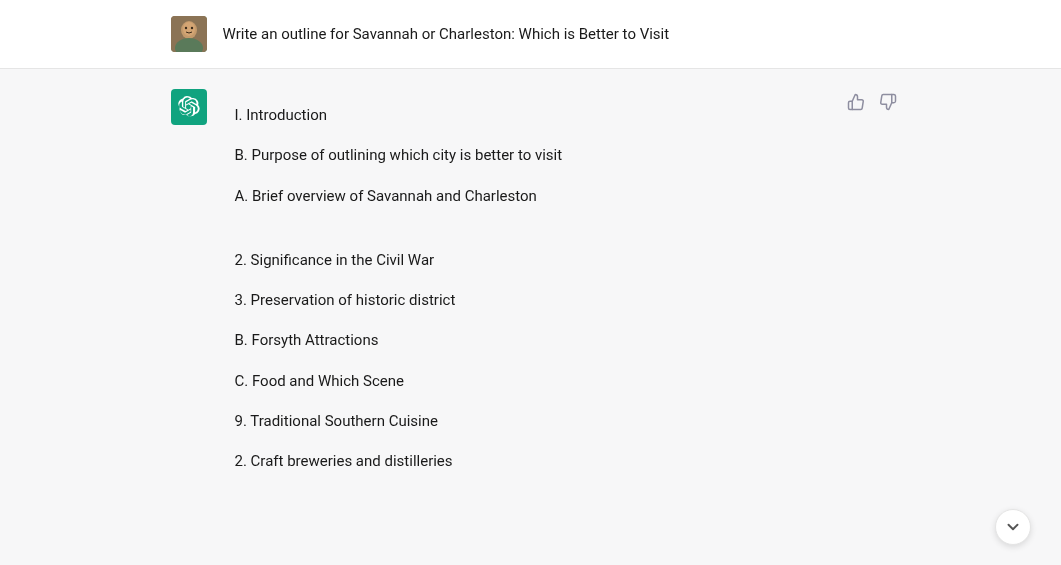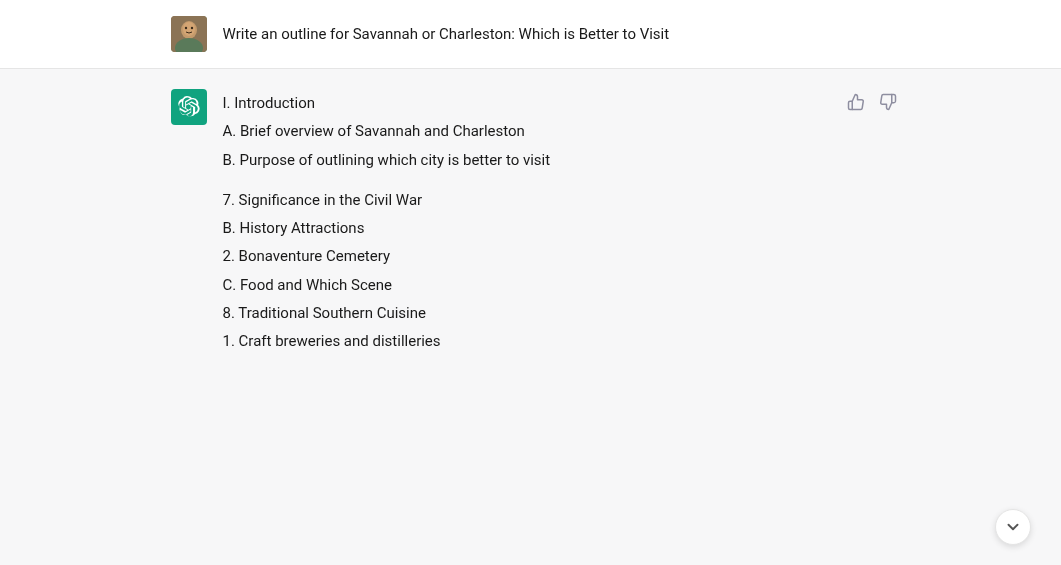--- a/index.html
+++ b/index.html
@@ -95,21 +95,21 @@
       flex: 1;
     }
 
     .outline-text {
       font-size: 15px;
       color: #1a1a1a;
       line-height: 1.75;
     }
 
     .outline-text p {
-      margin: 0;
+      margin: 12px;
       padding: 1px 0;
     }
 
     .spacer {
       height: 12px;
     }
 
     .feedback-buttons {
       position: absolute;
       right: 160px;
@@ -183,29 +183,29 @@
 
     <div class="chatgpt-icon">
       <svg viewBox="0 0 41 41" xmlns="http://www.w3.org/2000/svg">
         <path d="M37.532 16.87a9.963 9.963 0 0 0-.856-8.184 10.078 10.078 0 0 0-10.855-4.835 9.964 9.964 0 0 0-6.211-3.403 10.079 10.079 0 0 0-10.765 4.035 9.963 9.963 0 0 0-6.735 4.83 10.079 10.079 0 0 0 1.24 11.817 9.965 9.965 0 0 0 .856 8.185 10.079 10.079 0 0 0 10.855 4.835 9.965 9.965 0 0 0 6.211 3.403 10.079 10.079 0 0 0 10.765-4.035 9.965 9.965 0 0 0 6.735-4.829 10.079 10.079 0 0 0-1.24-11.818zM20.5 37.796a7.474 7.474 0 0 1-4.793-1.726 6.18 6.18 0 0 0 .236-.134l7.964-4.6a1.294 1.294 0 0 0 .655-1.134V19.054l3.366 1.944a.12.12 0 0 1 .066.092v9.299a7.505 7.505 0 0 1-7.494 7.407zM5.123 31.141a7.474 7.474 0 0 1-.894-5.023 6.15 6.15 0 0 0 .262.157l7.964 4.6a1.297 1.297 0 0 0 1.308 0l9.724-5.614v3.888a.12.12 0 0 1-.048.103l-8.051 4.649a7.504 7.504 0 0 1-10.265-2.76zM3.327 13.532a7.474 7.474 0 0 1 3.902-3.293V19.2a1.294 1.294 0 0 0 .654 1.132l9.723 5.614-3.366 1.944a.12.12 0 0 1-.114.012L5.774 23.25a7.505 7.505 0 0 1-2.447-9.718zm27.658 6.437l-9.724-5.615 3.367-1.943a.121.121 0 0 1 .114-.012l8.351 4.821a7.504 7.504 0 0 1-1.158 13.528v-9.015a1.293 1.293 0 0 0-.95-1.764zm3.35-5.043a6.04 6.04 0 0 0-.262-.158l-7.963-4.6a1.297 1.297 0 0 0-1.308 0l-9.724 5.614v-3.888a.12.12 0 0 1 .048-.103l8.051-4.648a7.504 7.504 0 0 1 11.158 4.783zm-21.063 6.929l-3.367-1.944a.12.12 0 0 1-.065-.092v-9.299a7.504 7.504 0 0 1 12.293-5.756 6.18 6.18 0 0 0-.236.134l-7.965 4.6a1.294 1.294 0 0 0-.654 1.132zm1.829-3.943l4.33-2.501 4.332 2.5v4.999l-4.331 2.5-4.331-2.5z"></path>
       </svg>
     </div>
 
     <div class="assistant-content">
       <div class="outline-text">
         <p>I. Introduction</p>
+        <p>B. Purpose of outlining which city is better to visit</p>
         <p>A. Brief overview of Savannah and Charleston</p>
-        <p>B. Purpose of outlining which city is better to visit</p>
         <div class="spacer"></div>
-        <p>7. Significance in the Civil War</p>
-        <p>B. History Attractions</p>
-        <p>2. Bonaventure Cemetery</p>
+        <p>2. Significance in the Civil War</p>
+        <p>3. Preservation of historic district</p>
+        <p>B. Forsyth Attractions</p>
         <p>C. Food and Which Scene</p>
-        <p>8. Traditional Southern Cuisine</p>
-        <p>1. Craft breweries and distilleries</p>
+        <p>9. Traditional Southern Cuisine</p>
+        <p>2. Craft breweries and distilleries</p>
       </div>
     </div>
   </div>
 
   <div class="feedback-buttons">
     <button class="feedback-btn" title="Good response">
       <svg viewBox="0 0 24 24" fill="none" stroke="currentColor" stroke-width="2" stroke-linecap="round" stroke-linejoin="round">
         <path d="M14 9V5a3 3 0 0 0-3-3l-4 9v11h11.28a2 2 0 0 0 2-1.7l1.38-9a2 2 0 0 0-2-2.3H14z"></path>
         <path d="M7 22H4a2 2 0 0 1-2-2v-7a2 2 0 0 1 2-2h3"></path>
       </svg>

